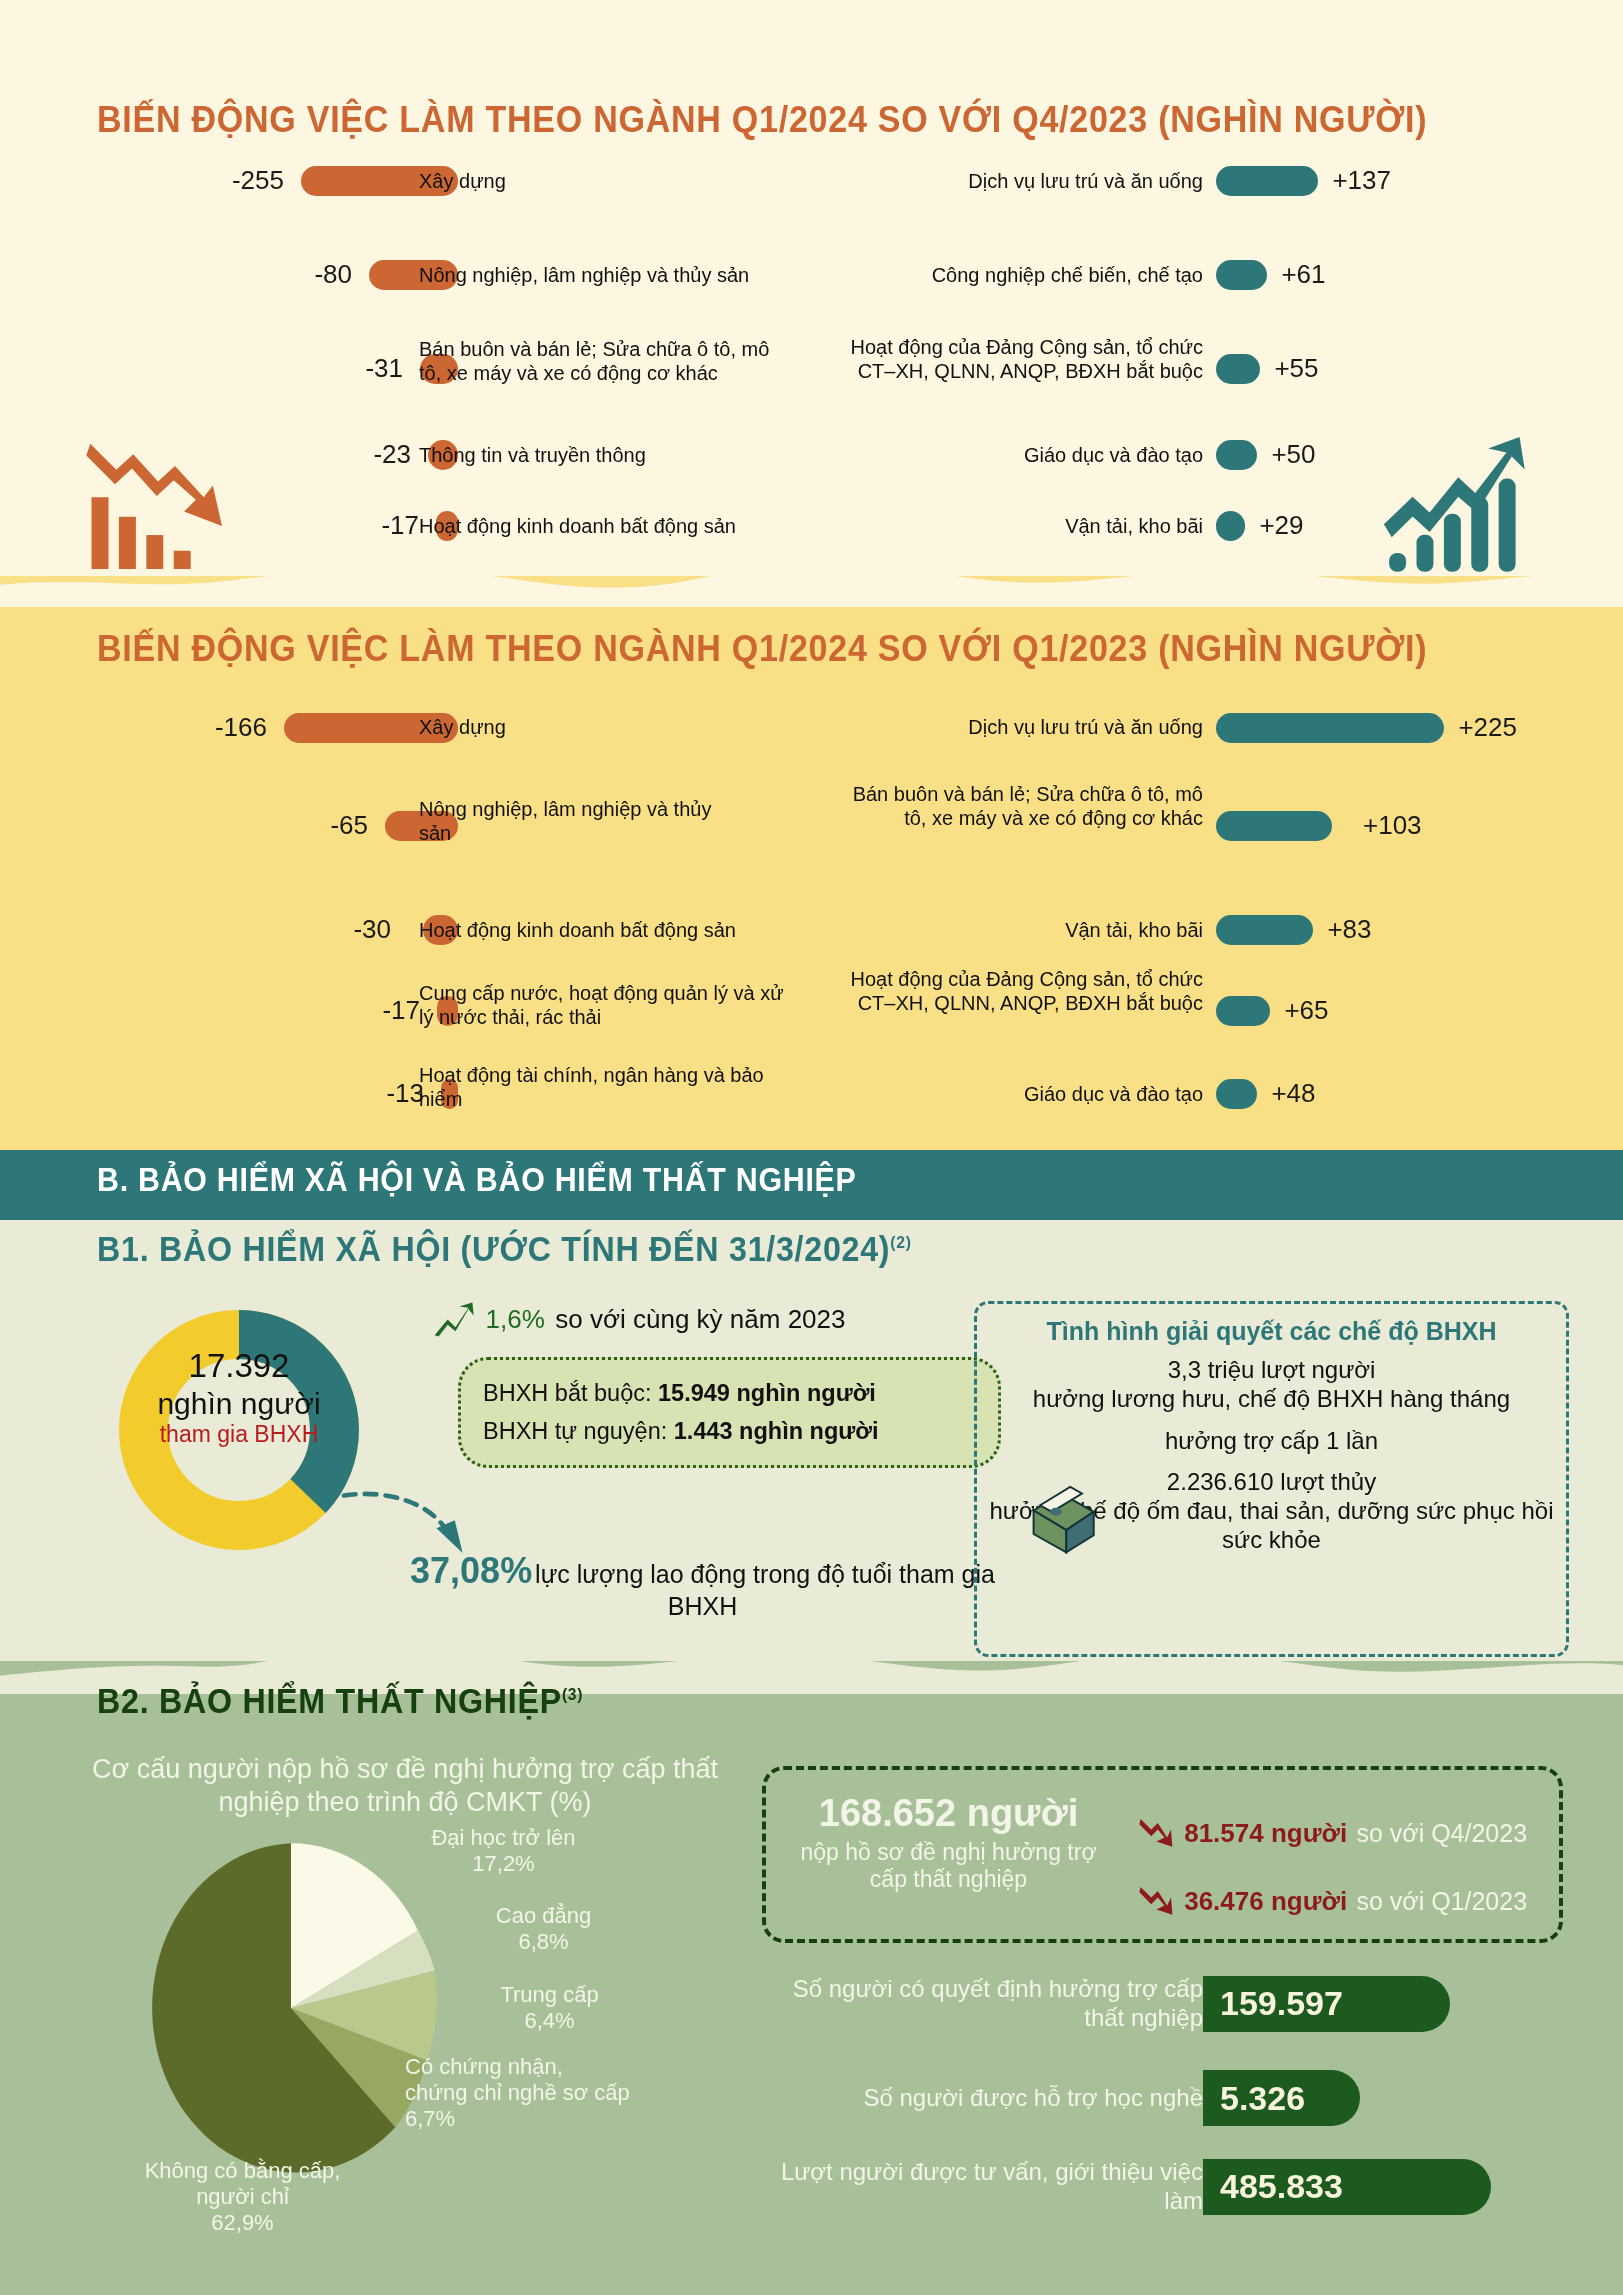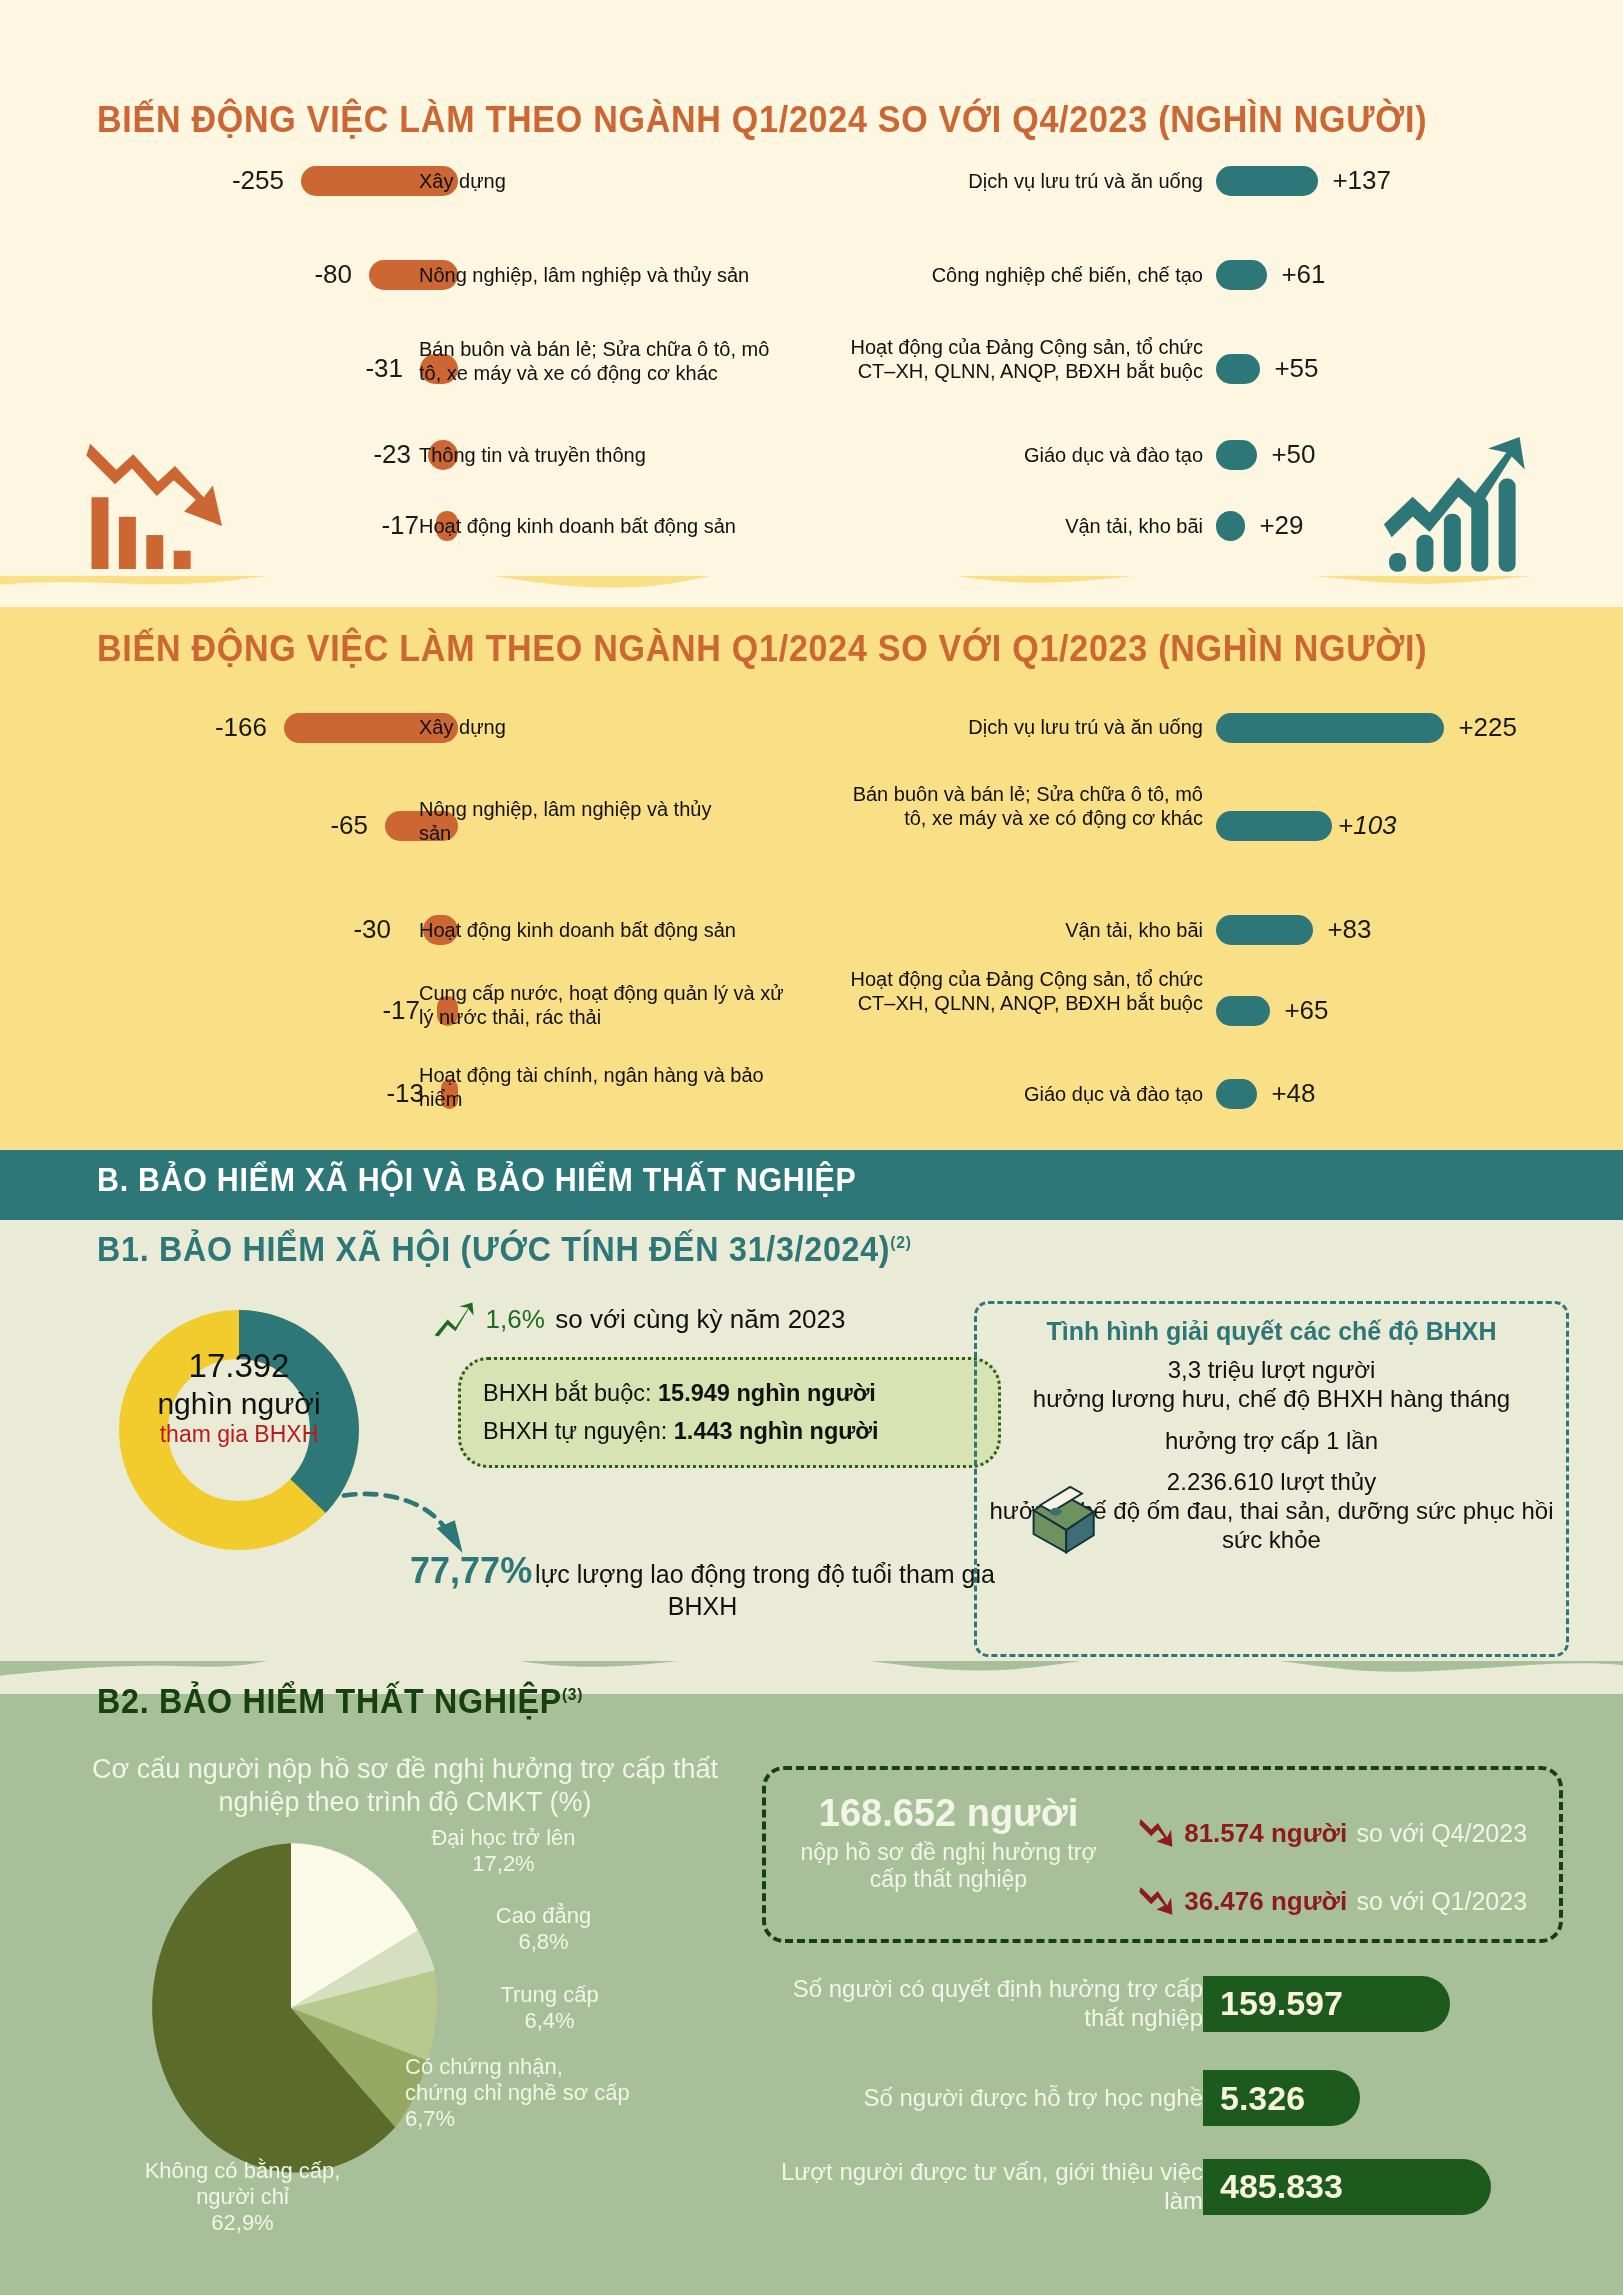--- a/index.html
+++ b/index.html
@@ -261,21 +261,21 @@
 
   <div class="lbl r" style="position:absolute; left:837px; top:715px; width:366px;">Dịch vụ lưu trú và ăn uống</div>
   <div class="row" style="left:1216px; top:712px;">
     <span class="bar pos" style="width:228px;"></span>
     <span class="val" style="margin-left:14.4px;">+225</span>
   </div>
 
   <div class="lbl r" style="position:absolute; left:837px; top:782px; width:366px;">Bán buôn và bán lẻ; Sửa chữa ô tô, mô tô, xe máy và xe có động cơ khác</div>
   <div class="row" style="left:1216px; top:810px;">
     <span class="bar pos" style="width:116px;"></span>
-    <span class="val" style="margin-left:6px;font-style:italic;">+103</span>
+    <span class="val" style="margin-left:31px;">+103</span>
   </div>
 
   <div class="lbl r" style="position:absolute; left:837px; top:918px; width:366px;">Vận tải, kho bãi</div>
   <div class="row" style="left:1216px; top:914px;">
     <span class="bar pos" style="width:97px;"></span>
     <span class="val" style="margin-left:14.4px;">+83</span>
   </div>
 
   <div class="lbl r" style="position:absolute; left:837px; top:967px; width:366px;">Hoạt động của Đảng Cộng sản, tổ chức CT–XH, QLNN, ANQP, BĐXH bắt buộc</div>
   <div class="row" style="left:1216px; top:995px;">
@@ -323,21 +323,21 @@
       <b>1.443 nghìn người</b>
     </div>
   </div>
 
   <svg class="decor" style="left:340px; top:1485px; width:150px; height:85px;" viewBox="0 0 230 130">
     <path d="M6,16 C70,6 140,26 166,74" fill="none" stroke="#2E7778" stroke-width="7" stroke-dasharray="18 14" stroke-linecap="round"></path>
     <path d="M148,66 L188,104 L176,54 Z" fill="#2E7778"></path>
   </svg>
 
   <div id="pct-line">
-    <span class="pct">77,77%</span>
+    <span class="pct">37,08%</span>
     <span class="rest">lực lượng lao động trong độ tuổi tham gia BHXH</span>
   </div>
 
   <div id="bhxh-dashed">
     <h4>Tình hình giải quyết các chế độ BHXH</h4>
     <div class="item">
       <div>3,3 triệu lượt người</div>
       <div>hưởng lương hưu, chế độ BHXH hàng tháng</div>
     </div>
     <div class="item">

